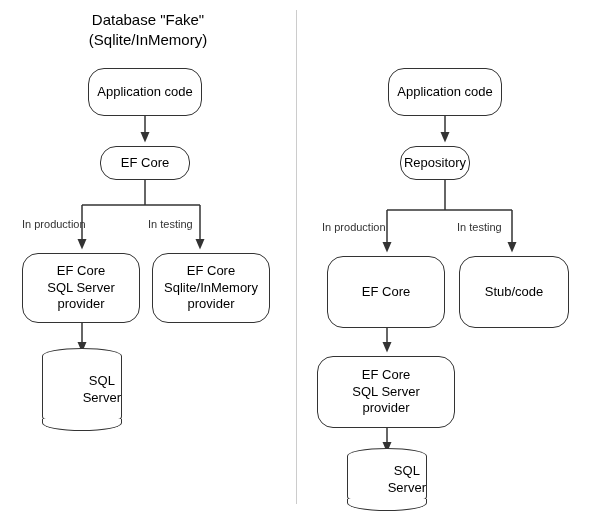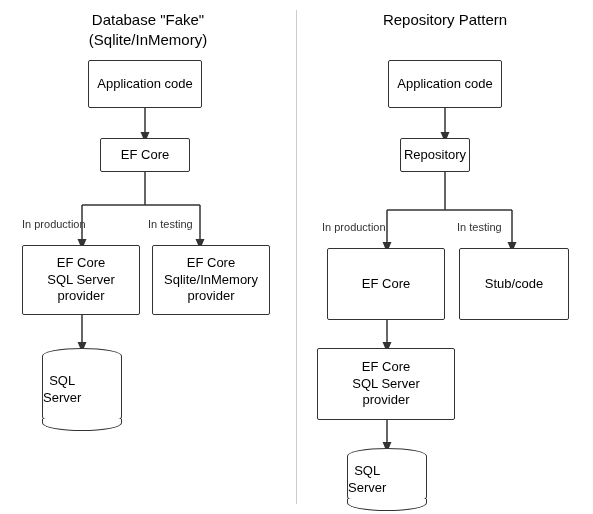--- a/index.html
+++ b/index.html
@@ -24,46 +24,47 @@
     .diagram-title {
       text-align: center;
       font-size: 15px;
       padding: 10px 5px 5px;
       line-height: 1.3;
     }
     
     .box {
       position: absolute;
       border: 1.5px solid #333;
-      border-radius: 2px;
+      border-radius: 16px;
       background: #fff;
       text-align: center;
       display: flex;
       align-items: center;
       justify-content: center;
       font-size: 13px;
       line-height: 1.3;
       padding: 4px;
+      margin-top: 8px;
     }
     
     .cylinder {
       position: absolute;
       text-align: center;
       font-size: 13px;
       line-height: 1.3;
     }
     .cylinder-body {
       border: 1.5px solid #333;
       border-top: none;
       border-bottom-left-radius: 4px;
       border-bottom-right-radius: 4px;
       background: #fff;
       display: flex;
       align-items: center;
-      justify-content: flex-start;
+      justify-content: flex-end;
     }
     .cylinder-top-half {
       border: 1.5px solid #333;
       border-bottom: none;
       border-top-left-radius: 50% 8px;
       border-top-right-radius: 50% 8px;
       background: #fff;
       position: relative;
       z-index: 2;
     }
@@ -152,23 +153,20 @@
         <span style="white-space:pre-line;">SQL
 Server</span>
       </div>
       <div class="cylinder-bottom-arc" style="width:80px; height:12px;"></div>
     </div>
   </div>
 
   <div style="width:1px; background:#ccc; margin:10px 0;"></div>
 
   <div class="diagram-half" style="position:relative;">
-    <div class="diagram-title">
-      <span>Repository Pattern</span>
-    </div>
 
     <svg class="arrows">
       <defs>
         <marker id="arrowR" markerWidth="8" markerHeight="8" refX="4" refY="3" orient="auto">
           <path d="M0,0 L0,6 L7,3 z" fill="#333"></path>
         </marker>
       </defs>
 
       <line x1="148" y1="107" x2="148" y2="138" stroke="#333" stroke-width="1.5" marker-end="url(#arrowR)"></line>
 

